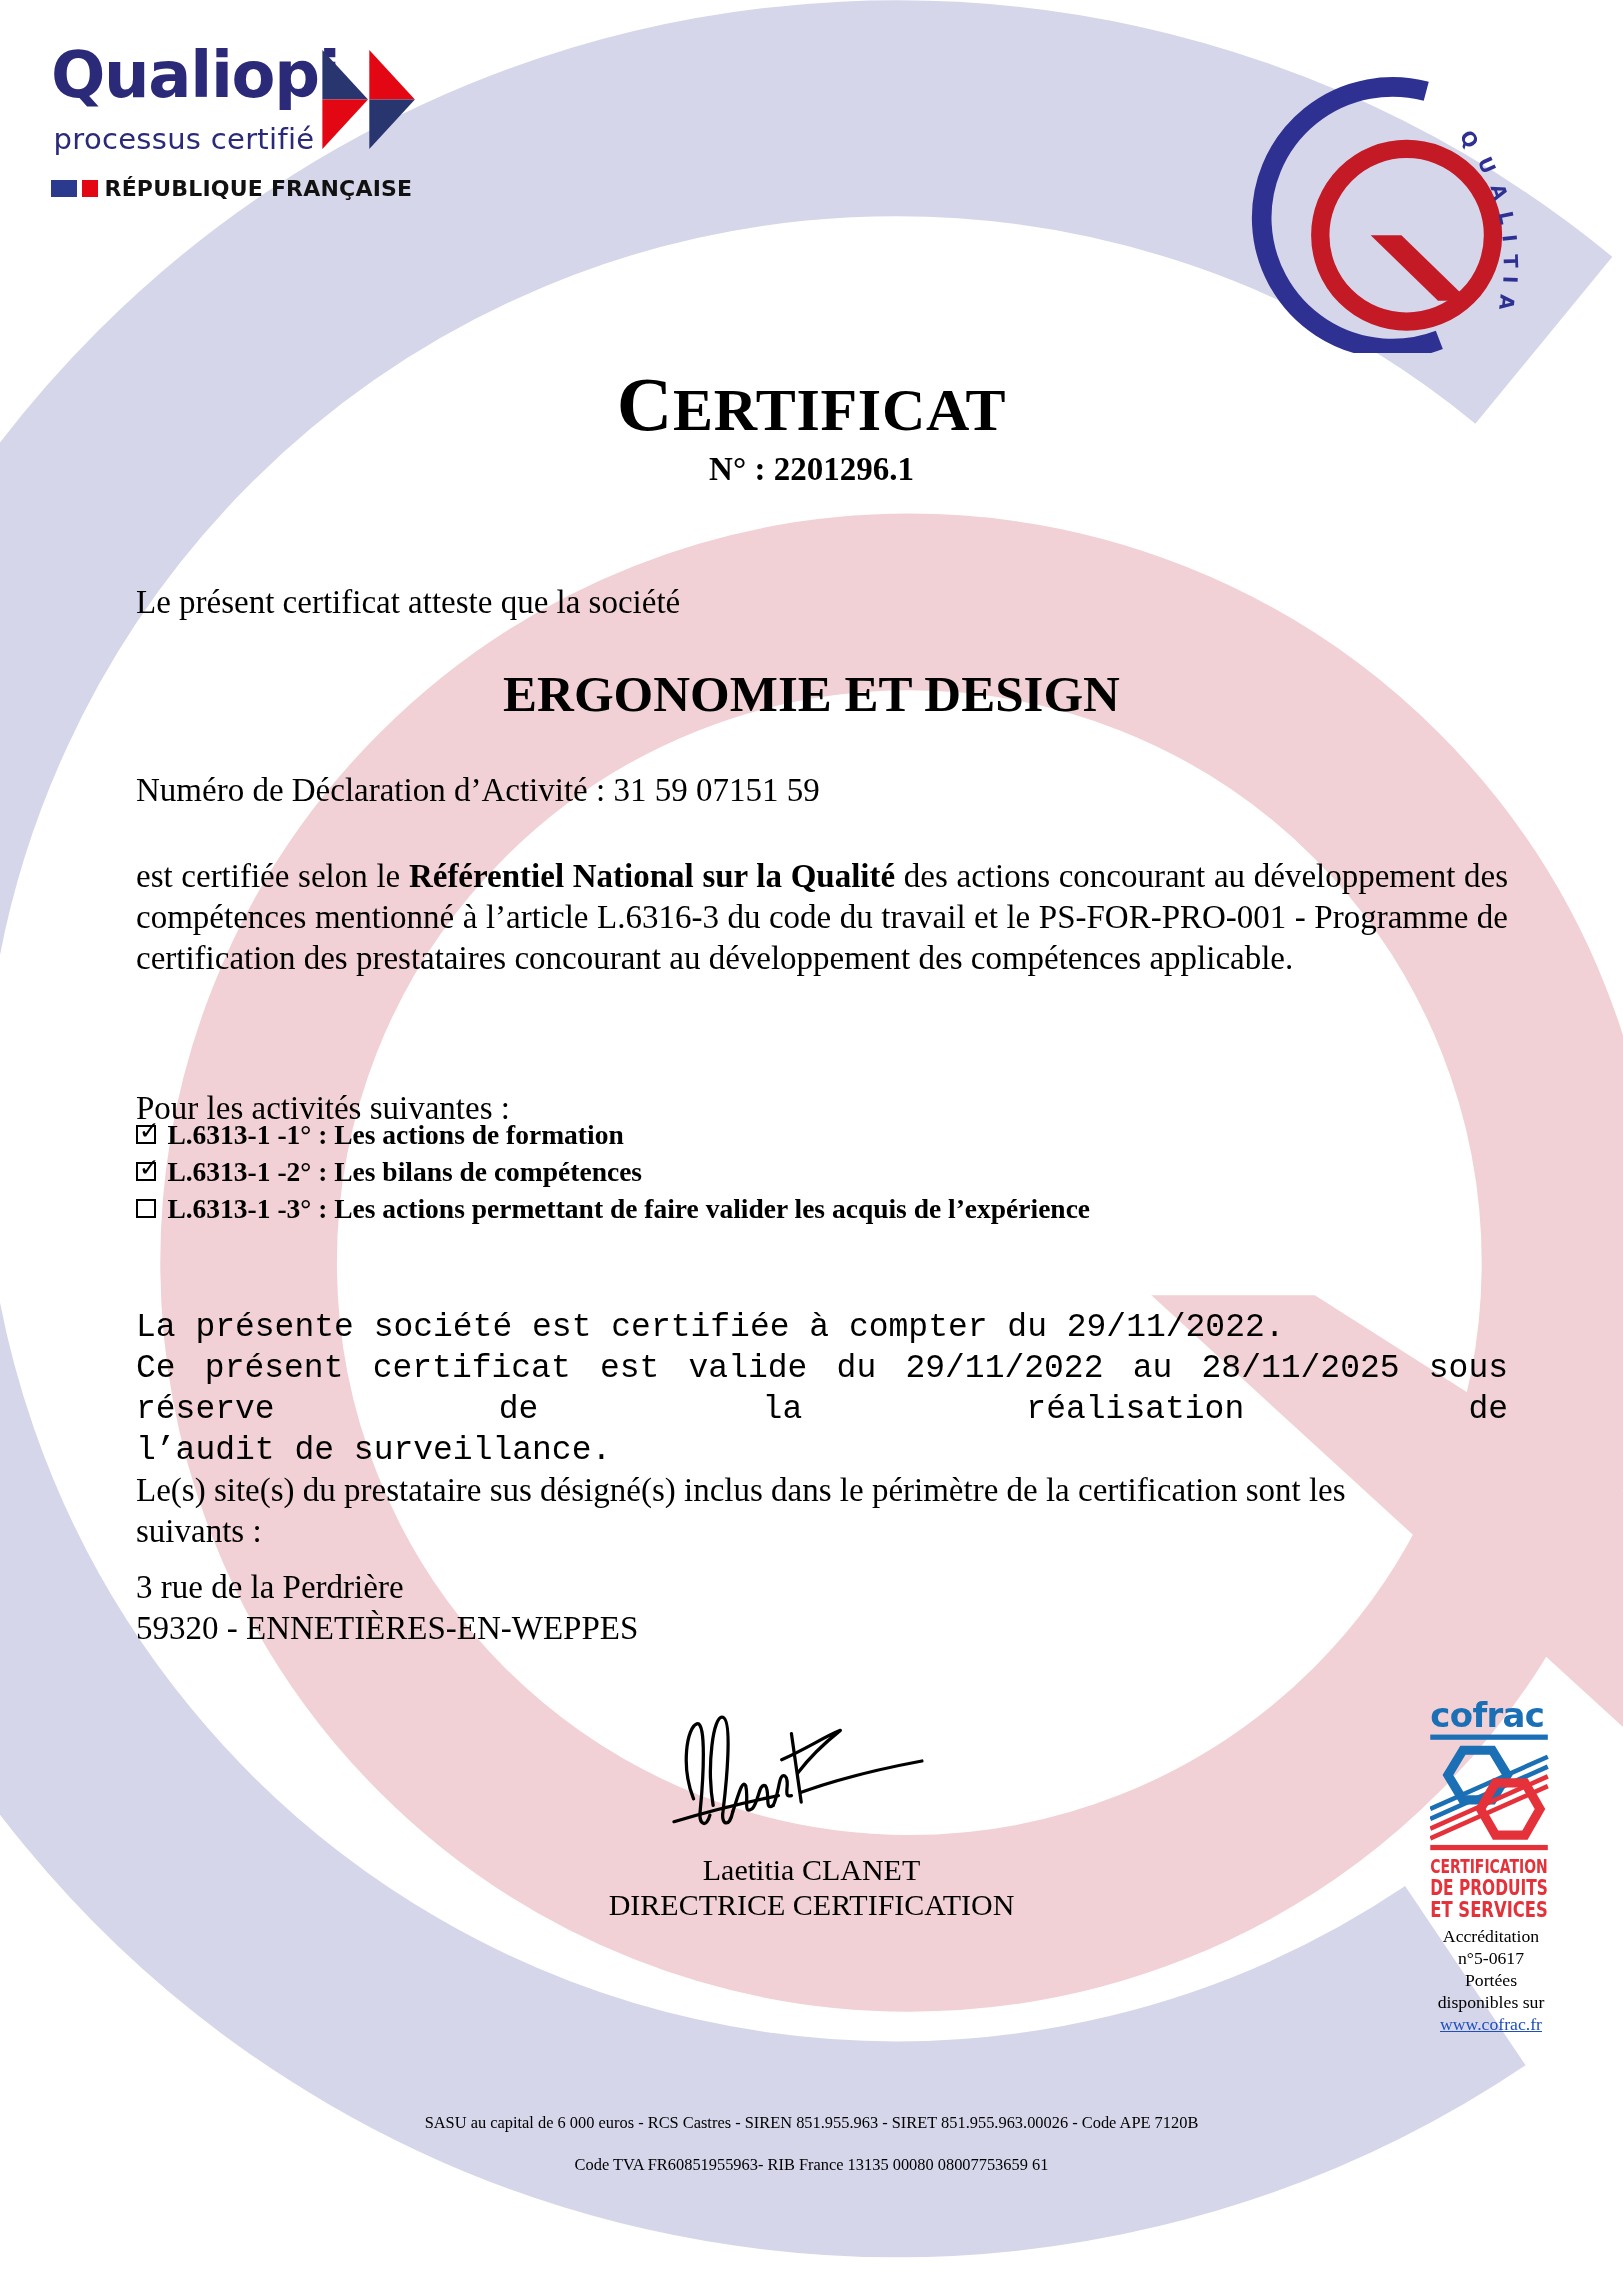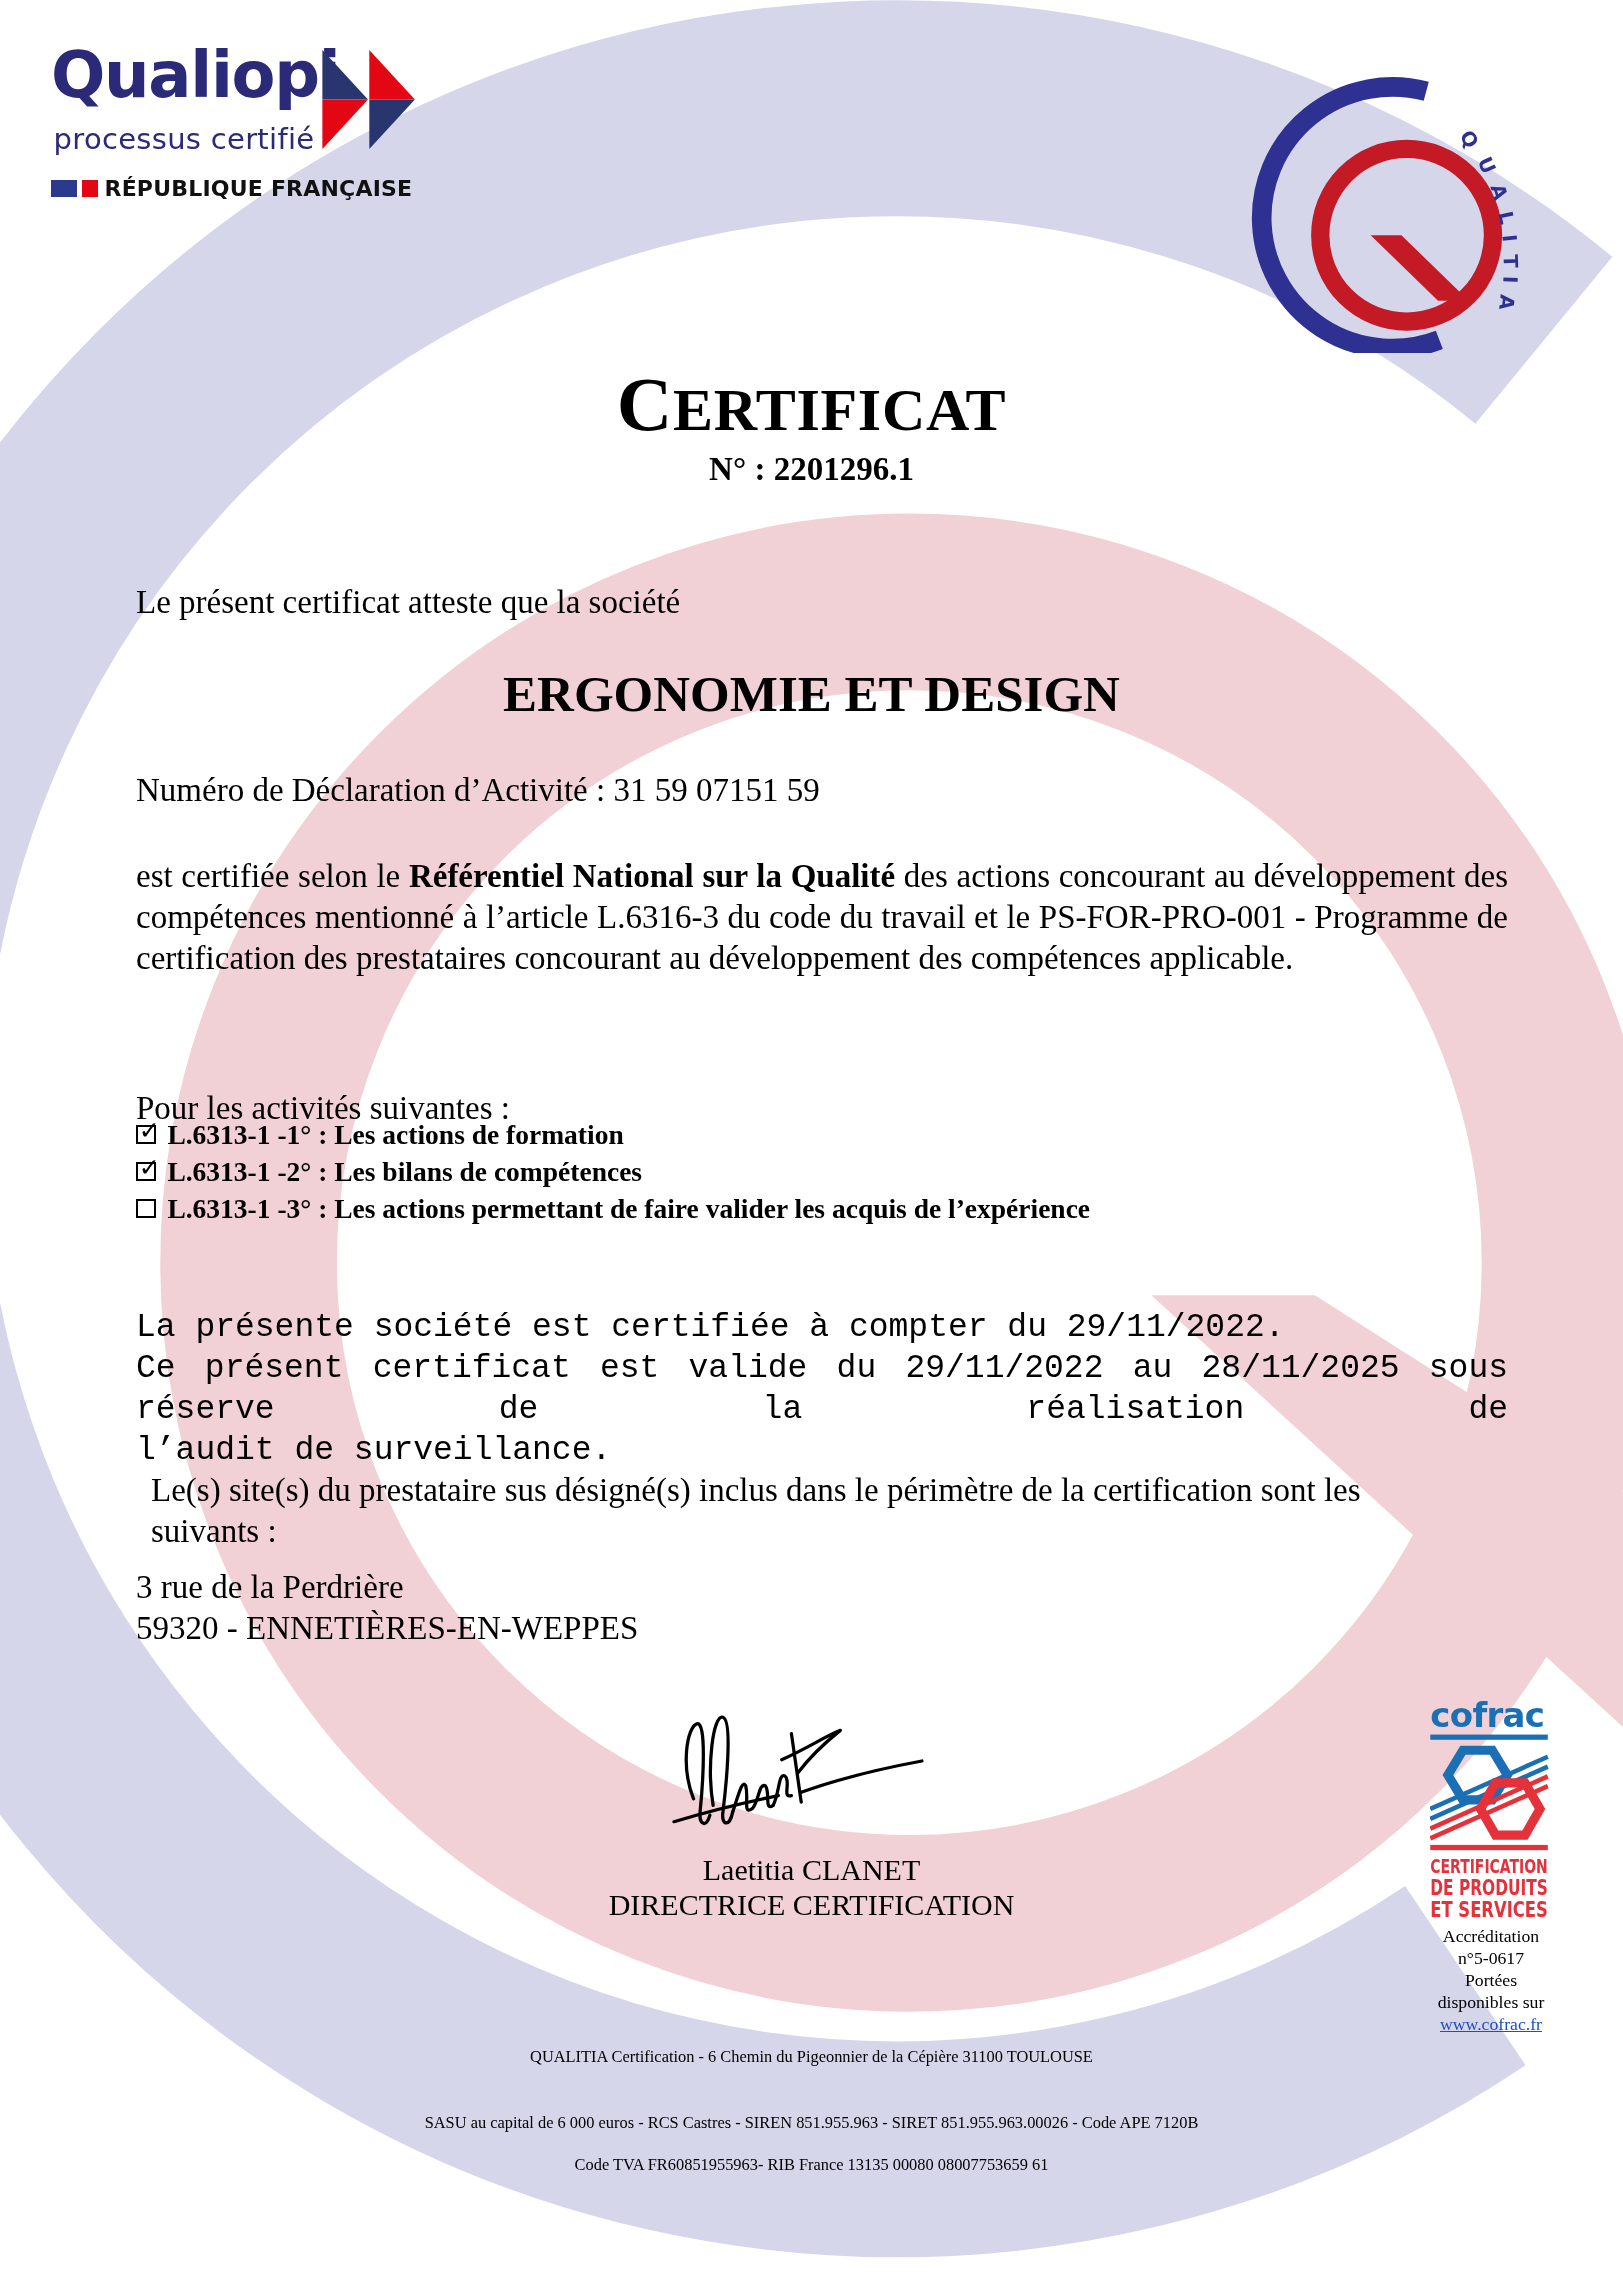--- a/index.html
+++ b/index.html
@@ -152,21 +152,21 @@
     <span>L.6313-1 -3° : </span>&nbsp;<span>Les actions permettant de faire valider les acquis de l’expérience</span>
   </div>
 </div>
 
 <div class="abs body-text p-dates">
   <span class="l1">La présente société est certifiée à compter du 29/11/2022.</span>
   <span class="l2">Ce présent certificat est valide du 29/11/2022 au 28/11/2025 sous réserve de la réalisation de</span>
   <span class="l1">l’audit de surveillance.</span>
 </div>
 
-<div class="abs body-text p-sites" style="width:1309px;margin-left:15px;">Le(s) site(s) du prestataire sus désigné(s) inclus dans le périmètre de la certification sont les suivants :</div>
+<div class="abs body-text p-sites" style="width:1309px;">Le(s) site(s) du prestataire sus désigné(s) inclus dans le périmètre de la certification sont les suivants :</div>
 
 <div class="abs body-text p-addr">
   <div>3 rue de la Perdrière</div>
   <div>59320 - ENNETIÈRES-EN-WEPPES</div>
 </div>
 
 <svg class="abs signature" viewBox="0 0 440 210">
   <g fill="none" stroke="#000" stroke-width="5" stroke-linecap="round" stroke-linejoin="round">
     <path d="M 40 150 C 20 100, 30 40, 45 35 C 60 30, 55 120, 50 170 C 48 190, 60 195, 65 175"></path>
     <path d="M 70 160 C 60 100, 70 20, 85 25 C 100 30, 90 130, 85 170 C 82 190, 95 195, 100 170"></path>
@@ -204,17 +204,16 @@
   <div class="acc">
     <div>Accréditation</div>
     <div>n°5-0617</div>
     <div>Portées</div>
     <div>disponibles sur</div>
     <a>www.cofrac.fr</a>
   </div>
 </div>
 
 <div class="abs center footer f1">
-  <div>QUALITIA Certification - 6 Chemin du Pigeonnier de la Cépière 31100 TOULOUSE</div>
 </div>
 <div class="abs center footer f2">SASU au capital de 6 000 euros - RCS Castres - SIREN 851.955.963 - SIRET 851.955.963.00026 - Code APE 7120B</div>
 <div class="abs center footer f3">Code TVA FR60851955963- RIB France 13135 00080 08007753659 61</div>
 
 
 </body></html>

